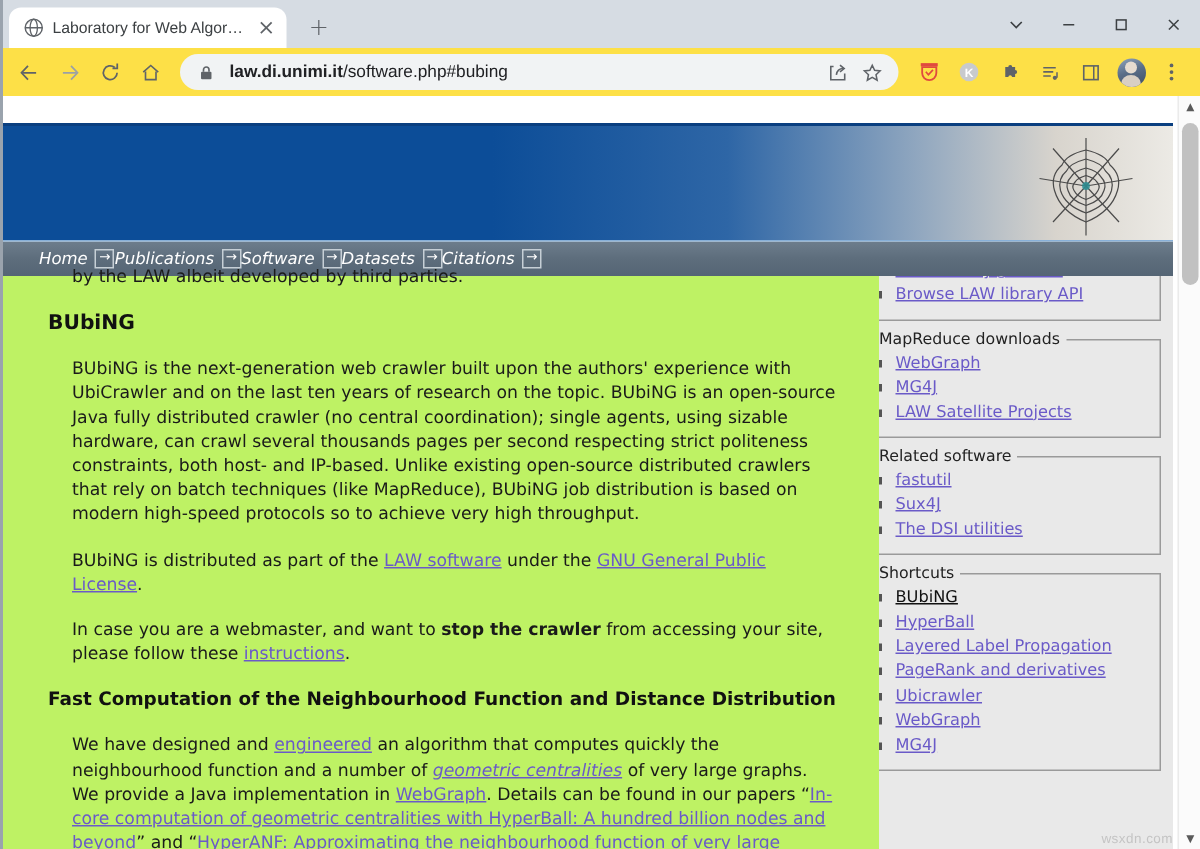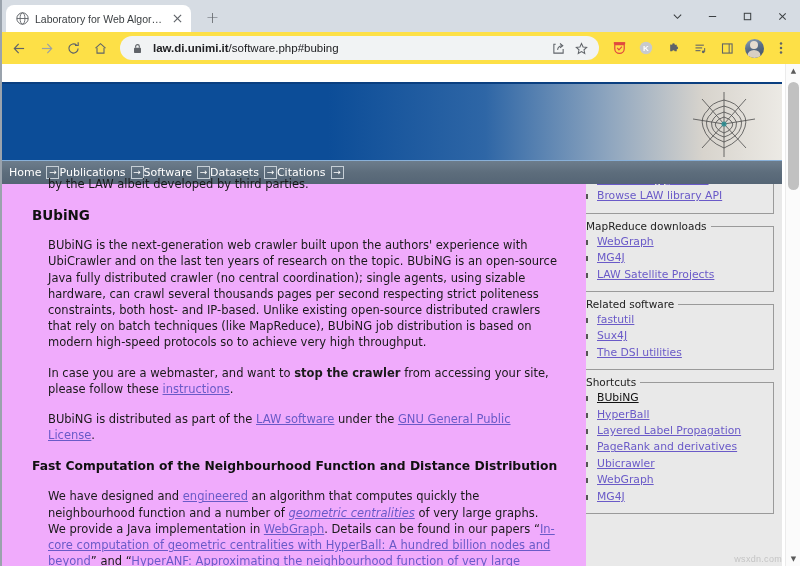--- a/index.html
+++ b/index.html
@@ -120,40 +120,41 @@
   }
   .banner-title .l2 { display: block; margin-left: 28px; }
   .web-logo { position: absolute; right: 22px; top: 2px; width: 72px; height: 74px; }
 
   .navbar {
     position: absolute; left: 0; top: 96px;
     width: 782px; height: 24px;
     background: linear-gradient(to bottom,#6d7d8c 0%,#5d6d7c 50%,#556575 100%);
     border-top: 1px solid #88b0d8;
     display: flex; align-items: center;
-    padding-left: 9px;
+    padding-left: 26px;
+    font-style: italic;
   }
   .navitem {
     display: flex; align-items: center; gap: 5px;
     color: #ffffff; font-size: 11px;
     font-family: "DejaVu Sans", sans-serif;
   }
   .navitem + .navitem { }
   .navarrow {
     width: 13px; height: 13px;
     border: 1px solid #c6cfd6;
     display: flex; align-items: center; justify-content: center;
     font-size: 9px; color: #ffffff; line-height: 1;
   }
 
   
   .pagebody {
     position: absolute; left: 0; top: 120px;
     width: 782px; height: 382px;
-    background: #f0abfc;
+    background: #bef264;
   }
   .content-col {
     position: absolute; left: 0; top: 0;
     width: 580px; padding: 0 22px 0 32px;
     color: #1a1a1a;
     font-family: "DejaVu Sans", sans-serif;
     font-size: 11.5px; line-height: 16.2px;
   }
   .content-col p { margin: 0 0 14px 16px; text-align: left; }
   .content-col p.clip-top { margin-top: -8px; }
@@ -429,23 +430,23 @@
     <div class="pagebody">
 
       <div class="content-col">
 
         <p class="clip-top">by the LAW albeit developed by third parties.</p>
 
         <h2>BUbiNG</h2>
 
         <p>BUbiNG is the next-generation web crawler built upon the authors' experience with UbiCrawler and on the last ten years of research on the topic. BUbiNG is an open-source Java fully distributed crawler (no central coordination); single agents, using sizable hardware, can crawl several thousands pages per second respecting strict politeness constraints, both host- and IP-based. Unlike existing open-source distributed crawlers that rely on batch techniques (like MapReduce), BUbiNG job distribution is based on modern high-speed protocols so to achieve very high throughput.</p>
 
+        <p><span>BUbiNG is distributed as part of the </span><a href="#">LAW software</a><span> under the </span><a href="#">GNU General Public License</a><span>.</span></p>
+
         <p><span>In case you are a webmaster, and want to </span><b>stop the crawler</b><span> from accessing your site, please follow these </span><a href="#">instructions</a><span>.</span></p>
-
-        <p><span>BUbiNG is distributed as part of the </span><a href="#">LAW software</a><span> under the </span><a href="#">GNU General Public License</a><span>.</span></p>
 
         <h2 class="sub">Fast Computation of the Neighbourhood Function and Distance Distribution</h2>
 
         <p><span>We have designed and </span><a href="#">engineered</a><span> an algorithm that computes quickly the neighbourhood function and a number of </span><a href="#" class="plain"><i>geometric centralities</i></a><span> of very large graphs. We provide a Java implementation in </span><a href="#">WebGraph</a><span>. Details can be found in our papers “</span><a href="#">In-core computation of geometric centralities with HyperBall: A hundred billion nodes and beyond</a><span>” and “</span><a href="#">HyperANF: Approximating the neighbourhood function of very large graphs on a budget</a></p>
 
       </div>
 
       <div class="sidebar-area">
         <div class="sidebar-inner">
           <div class="side-col">

